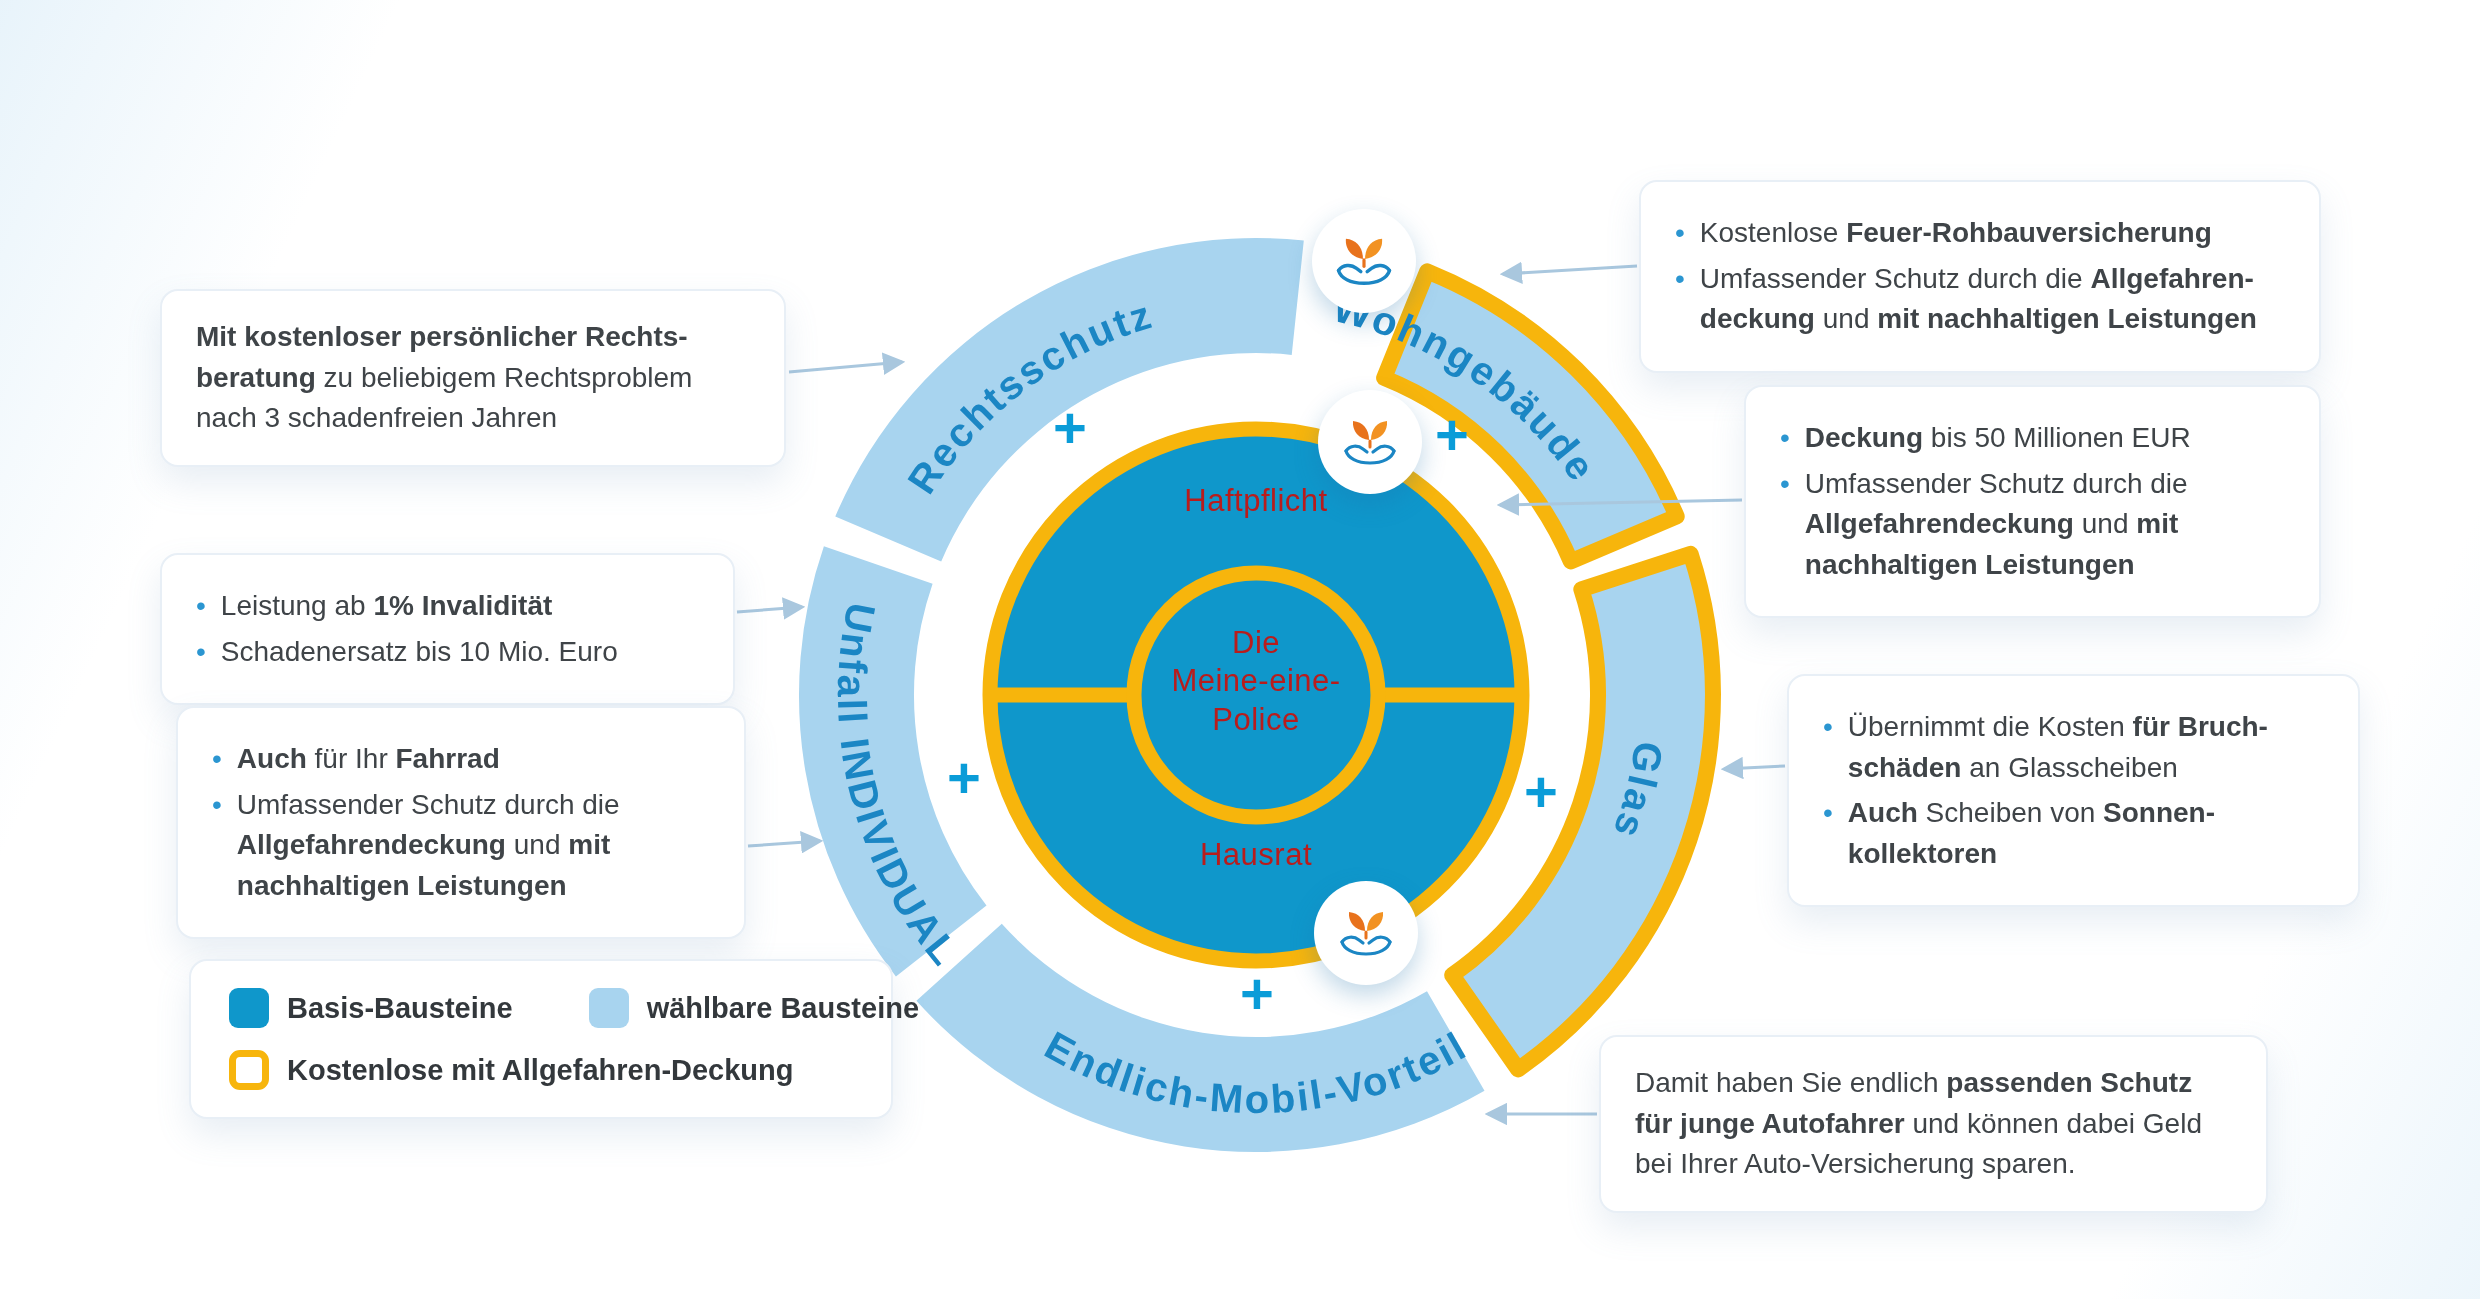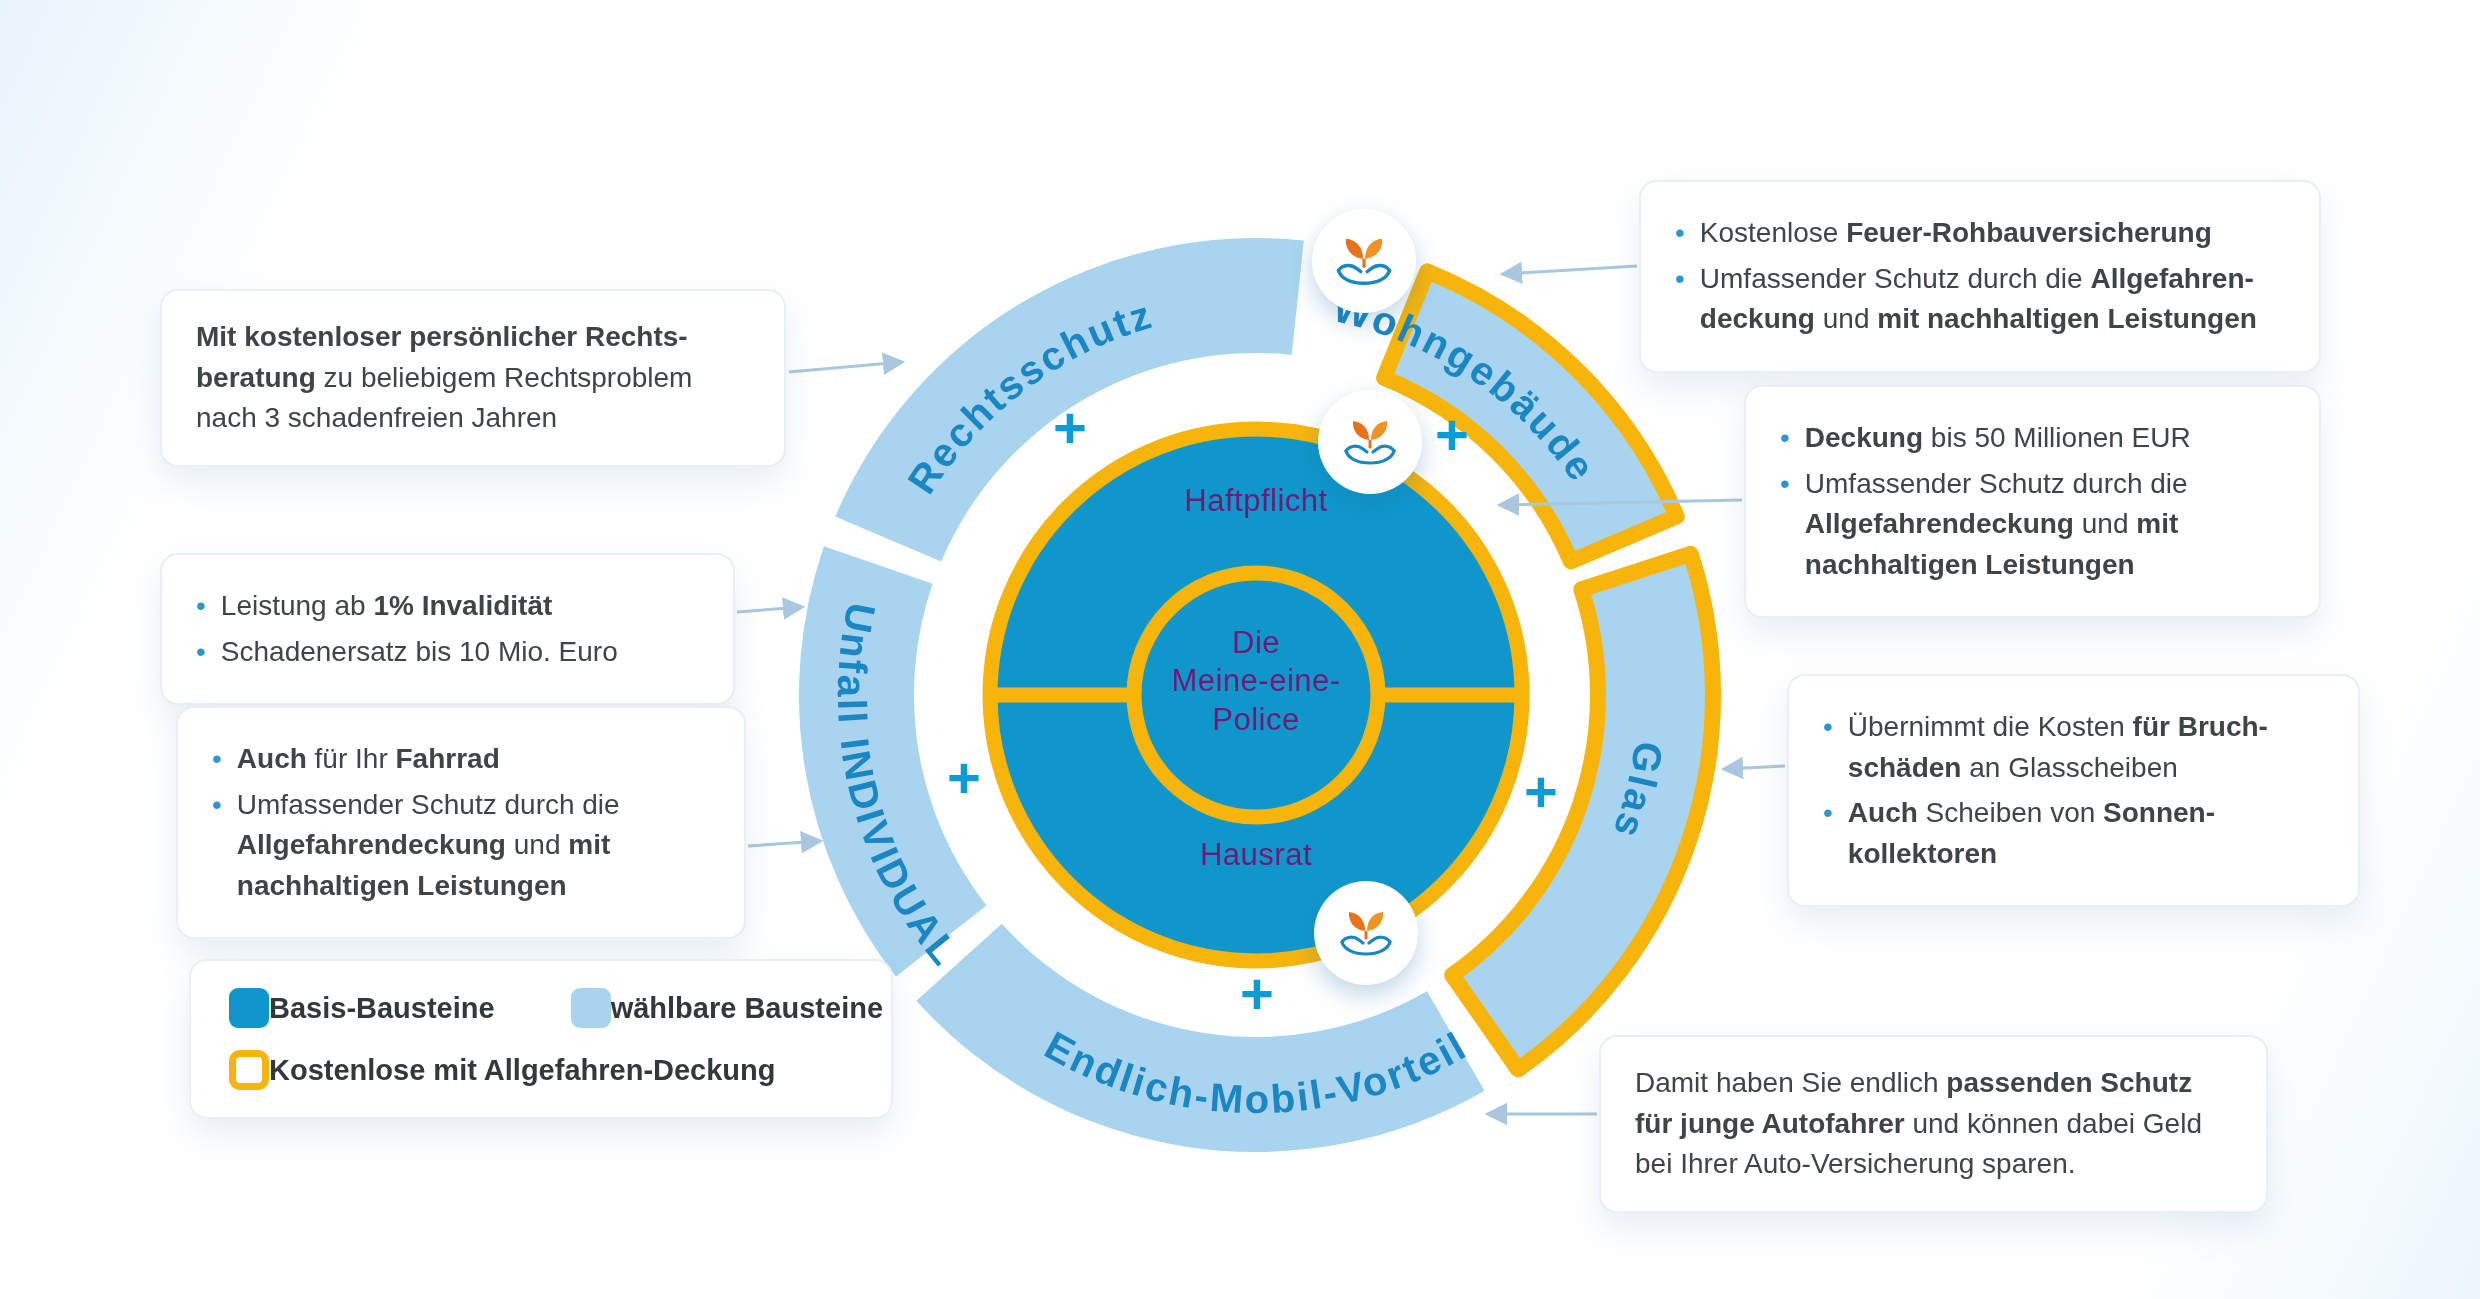--- a/index.html
+++ b/index.html
@@ -18,21 +18,21 @@
   
   #ring-svg { position: absolute; left: 0; top: 0; }
   .ring-label { font-size: 40px; font-weight: 600; letter-spacing: 2.5px;
                 fill: var(--label-blue, #1b86c4); font-family: "Liberation Sans", sans-serif; }
   .disk-circle { fill: var(--basis-blue, #0f97cb); stroke: var(--allgefahren-yellow, #f7b50c); stroke-width: 15px; }
   .divider { stroke: var(--allgefahren-yellow, #f7b50c); stroke-width: 15px; }
   .arrow-line { stroke: var(--arrow-blue, #a9c7de); stroke-width: 3px; }
   #arrowhead path { fill: var(--arrow-blue, #a9c7de); }
 
   
-  .disk-label { position: absolute; transform: translate(-50%,-50%); color: #701a75;
+  .disk-label { position: absolute; transform: translate(-50%,-50%); color: #b91c1c;
                 font-weight: 500; font-size: 31px; letter-spacing: .5px; white-space: nowrap; }
   #lbl-center { text-align: center; line-height: 1.24; }
 
   .plus { position: absolute; transform: translate(-50%,-50%);
           color: var(--plus-blue, #0a9cd8); font-size: 58px; font-weight: 800; line-height: 1; }
 
   .eco-badge { position: absolute; width: 104px; height: 104px; transform: translate(-50%,-50%);
                background: #fff; border-radius: 50%;
                box-shadow: 0 10px 24px rgba(30,110,170,.28);
                display: flex; align-items: center; justify-content: center; }
@@ -42,21 +42,21 @@
              border: 2px solid #e8eff6; border-radius: 18px;
              box-shadow: 0 16px 34px rgba(110,150,185,.16);
              padding: 26px 34px; font-size: 28px; line-height: 1.45; color: var(--text-dark, #3f4448); }
   .para { margin: 0; }
   .bullet-line { display: flex; gap: 15px; margin: 5px 0; }
   .bullet { color: var(--bullet-blue, #2b96d1); flex: 0 0 auto; }
 
   
   .legend { display: flex; flex-direction: column; gap: 20px; padding: 26px 38px; }
   .legend-row { display: flex; gap: 76px; }
-  .legend-item { display: flex; align-items: center; 
+  .legend-item { display: flex; align-items: center; gap: 18px;
                  font-size: 29px; font-weight: 600; color: #33383c; white-space: nowrap; }
   .sw { width: 40px; height: 40px; border-radius: 9px; flex: 0 0 auto; }
   .sw-basis { background: var(--basis-blue, #0f97cb); }
   .sw-light { background: var(--light-blue, #a8d4ef); }
   .sw-allgefahren { background: #fff; border: 7px solid var(--allgefahren-yellow, #f7b50c); border-radius: 11px; }
 </style>
 </head>
 <body>
 
 <svg id="ring-svg" width="2480" height="1299" viewBox="0 0 2480 1299">

